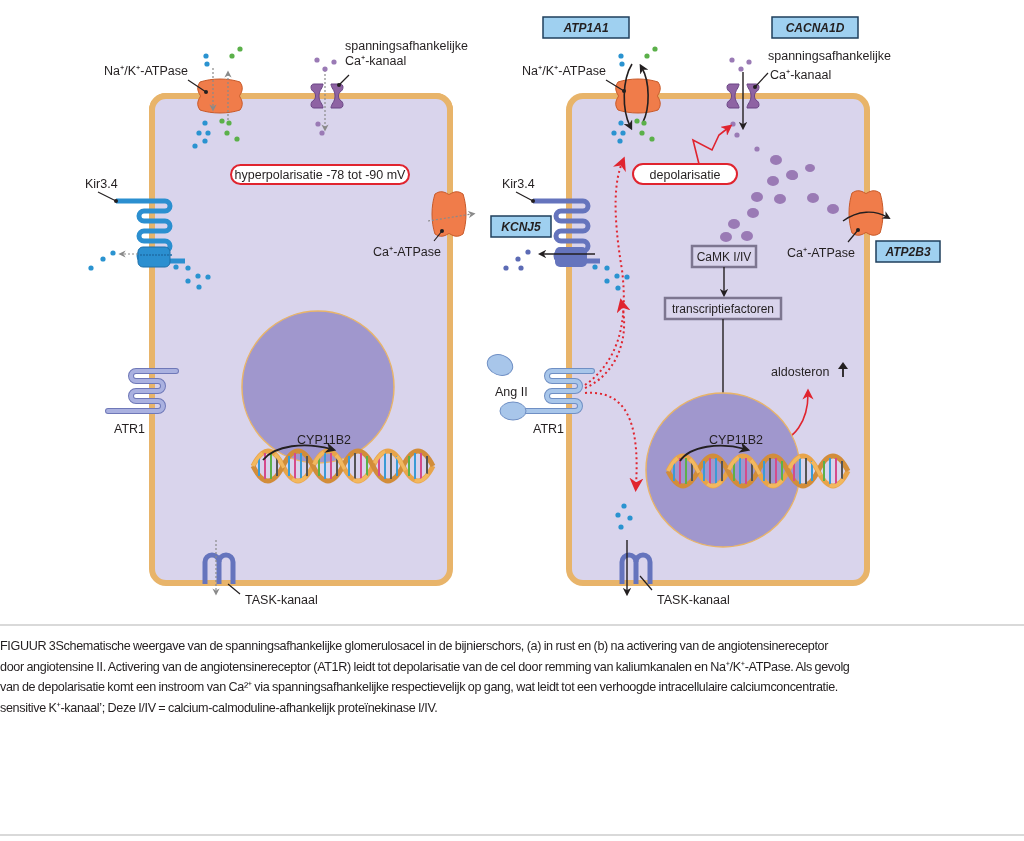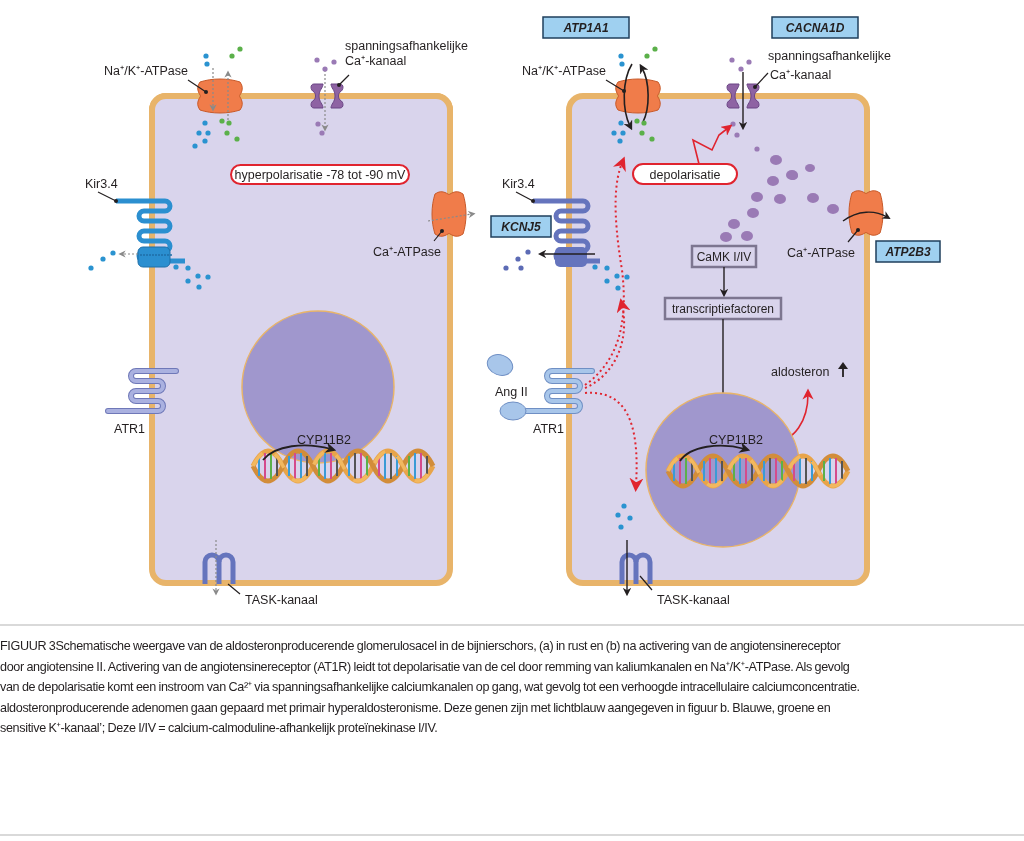--- a/index.html
+++ b/index.html
@@ -327,20 +327,19 @@
       <line x1="627" y1="540" x2="627" y2="592" stroke="#231f20" stroke-width="1.4" marker-end="url(#ah-black)"></line>
       <line x1="640" y1="576" x2="652" y2="590" stroke="#231f20" stroke-width="1.2"></line>
     </g>
     <text class="lbl" x="657" y="604">TASK-kanaal</text>
   </g>
 </svg>
 
 <div class="sep" style="top:624px"></div>
 
 <div id="caption">
-  <span class="line"><span class="lead">FIGUUR 3</span><span>Schematische weergave van de aldosteronproducerende glomerulosacel in de bijnierschors, (a) in rust en (b) na activering van de angiotensinereceptor</span></span>
+  <span class="line"><span class="lead">FIGUUR 3</span><span>Schematische weergave van de spanningsafhankelijke glomerulosacel in de bijnierschors, (a) in rust en (b) na activering van de angiotensinereceptor</span></span>
   <span class="line">door angiotensine II. Activering van de angiotensinereceptor (AT1R) leidt tot depolarisatie van de cel door remming van kaliumkanalen en Na⁺/K⁺-ATPase. Als gevolg</span>
-  <span class="line">van de depolarisatie komt een instroom van Ca²⁺ via spanningsafhankelijke calciumkanalen op gang, wat gevolg tot een verhoogde intracellulaire calciumconcentratie.</span>
-  <span class="line">aldosteronproducerende adenomen gaan gepaard met primair hyperaldosteronisme. Deze genen zijn met lichtblauw aangegeven in figuur b. Blauwe, groene en</span>
+  <span class="line">van de depolarisatie komt een instroom van Ca²⁺ via spanningsafhankelijke respectievelijk op gang, wat leidt tot een verhoogde intracellulaire calciumconcentratie.</span>
   <span class="line">sensitive K⁺-kanaal’; Deze I/IV = calcium-calmoduline-afhankelijk proteïnekinase I/IV.</span>
 </div>
 
 <div class="sep" style="top:834px"></div>
 
 </body></html>

